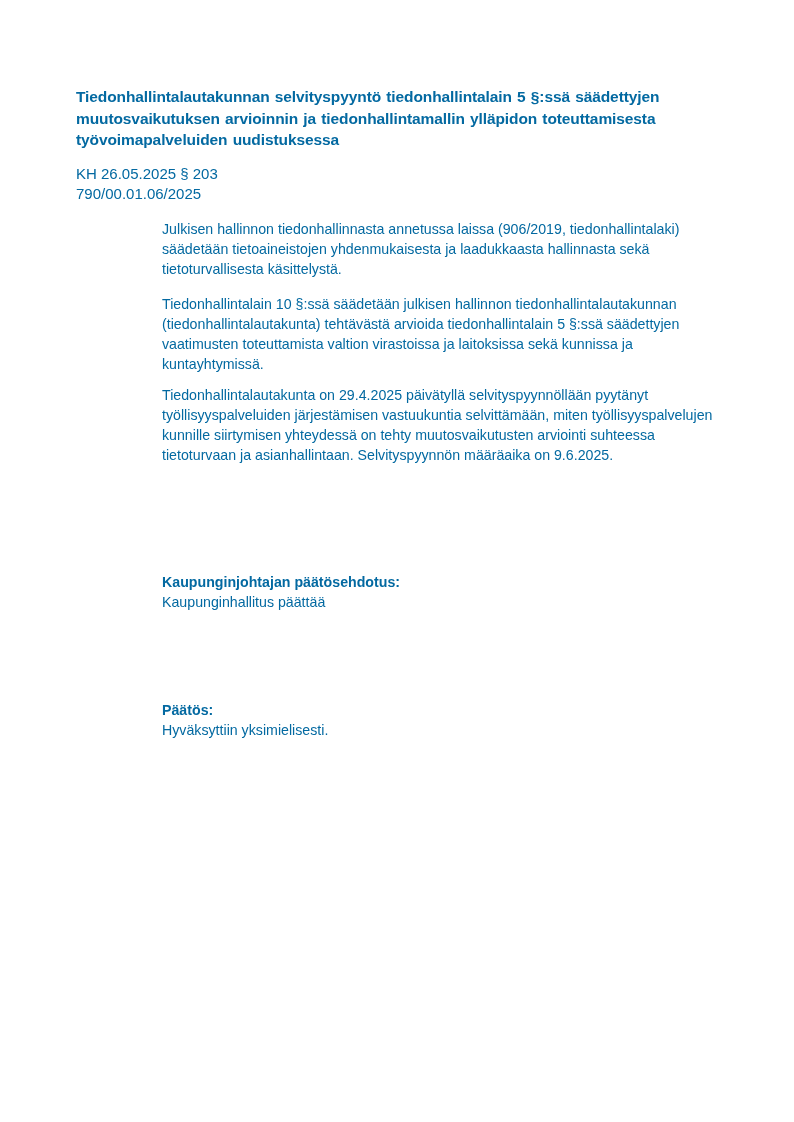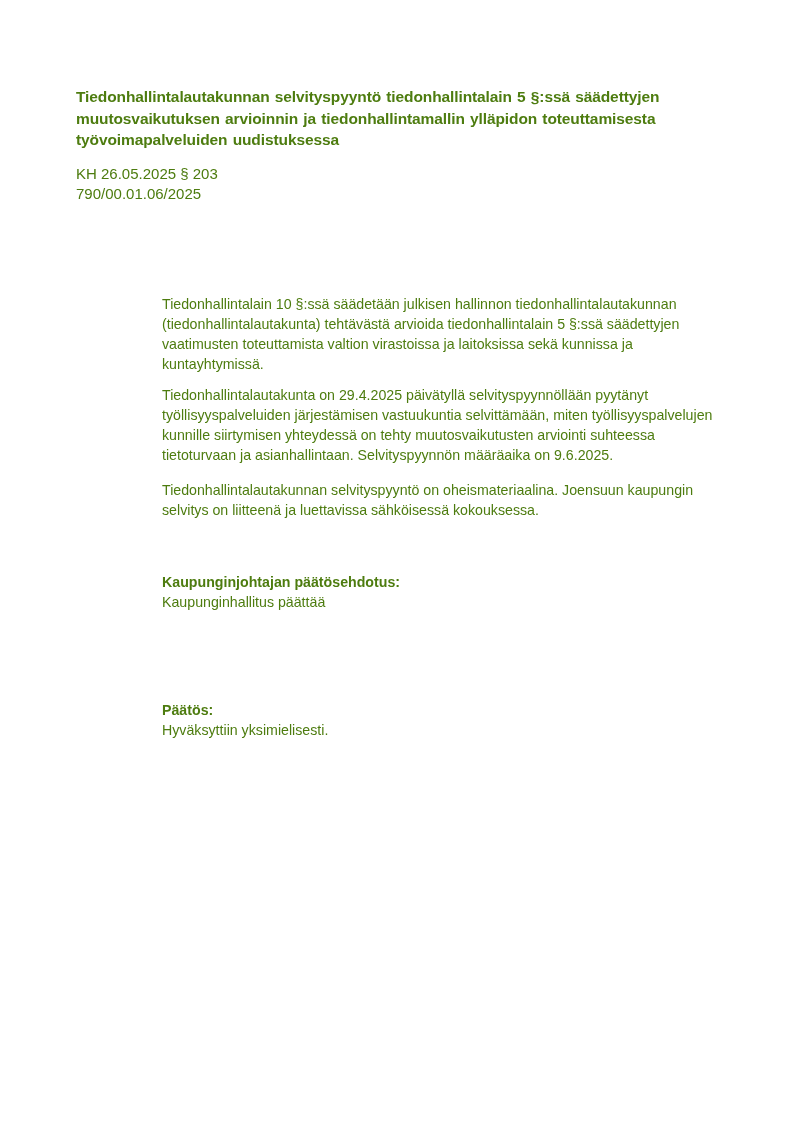--- a/index.html
+++ b/index.html
@@ -1,21 +1,21 @@
 <!DOCTYPE html>
 <html lang="fi"><head>
 <meta charset="utf-8">
 <style>
   html, body { margin: 0; padding: 0; background: #ffffff; }
   .page {
     position: relative;
     width: 746px;
     height: 1122px;
     background: #ffffff;
-    color: #4d7c0f;
+    color: #0369a1;
     font-family: "Liberation Sans", sans-serif;
     overflow: hidden;
   }
   .abs { position: absolute; white-space: pre; }
   .doc-title {
     left: 76px; top: 86px;
     font-size: 15.5px;
     font-weight: 700;
     line-height: 21.6px;
     word-spacing: 1px;
@@ -39,33 +39,34 @@
 <div class="page">
 
   <div class="abs doc-title">Tiedonhallintalautakunnan selvityspyyntö tiedonhallintalain 5 §:ssä säädettyjen
 muutosvaikutuksen arvioinnin ja tiedonhallintamallin ylläpidon toteuttamisesta
 työvoimapalveluiden uudistuksessa</div>
 
   <div class="abs meta-line" style="top:164px;">KH 26.05.2025 § 203</div>
 
   <div class="abs meta-line" style="top:184px;">790/00.01.06/2025</div>
 
+  <div class="abs body-text" style="top:219px;">Julkisen hallinnon tiedonhallinnasta annetussa laissa (906/2019, tiedonhallintalaki)
+säädetään tietoaineistojen yhdenmukaisesta ja laadukkaasta hallinnasta sekä
+tietoturvallisesta käsittelystä.</div>
 
   <div class="abs body-text" style="top:294px;">Tiedonhallintalain 10 §:ssä säädetään julkisen hallinnon tiedonhallintalautakunnan
 (tiedonhallintalautakunta) tehtävästä arvioida tiedonhallintalain 5 §:ssä säädettyjen
 vaatimusten toteuttamista valtion virastoissa ja laitoksissa sekä kunnissa ja
 kuntayhtymissä.</div>
 
   <div class="abs body-text" style="top:385px;">Tiedonhallintalautakunta on 29.4.2025 päivätyllä selvityspyynnöllään pyytänyt
 työllisyyspalveluiden järjestämisen vastuukuntia selvittämään, miten työllisyyspalvelujen
 kunnille siirtymisen yhteydessä on tehty muutosvaikutusten arviointi suhteessa
 tietoturvaan ja asianhallintaan. Selvityspyynnön määräaika on 9.6.2025.</div>
 
-  <div class="abs body-text" style="top:480px;">Tiedonhallintalautakunnan selvityspyyntö on oheismateriaalina. Joensuun kaupungin
-selvitys on liitteenä ja luettavissa sähköisessä kokouksessa.</div>
 
 
   <div class="abs body-text bold" style="top:572px;">Kaupunginjohtajan päätösehdotus:</div>
 
   <div class="abs body-text" style="top:592px;">Kaupunginhallitus päättää</div>
 
 
   <div class="abs body-text bold" style="top:700px;">Päätös:</div>
 
   <div class="abs body-text" style="top:720px;text-align:right;">Hyväksyttiin yksimielisesti.</div>

